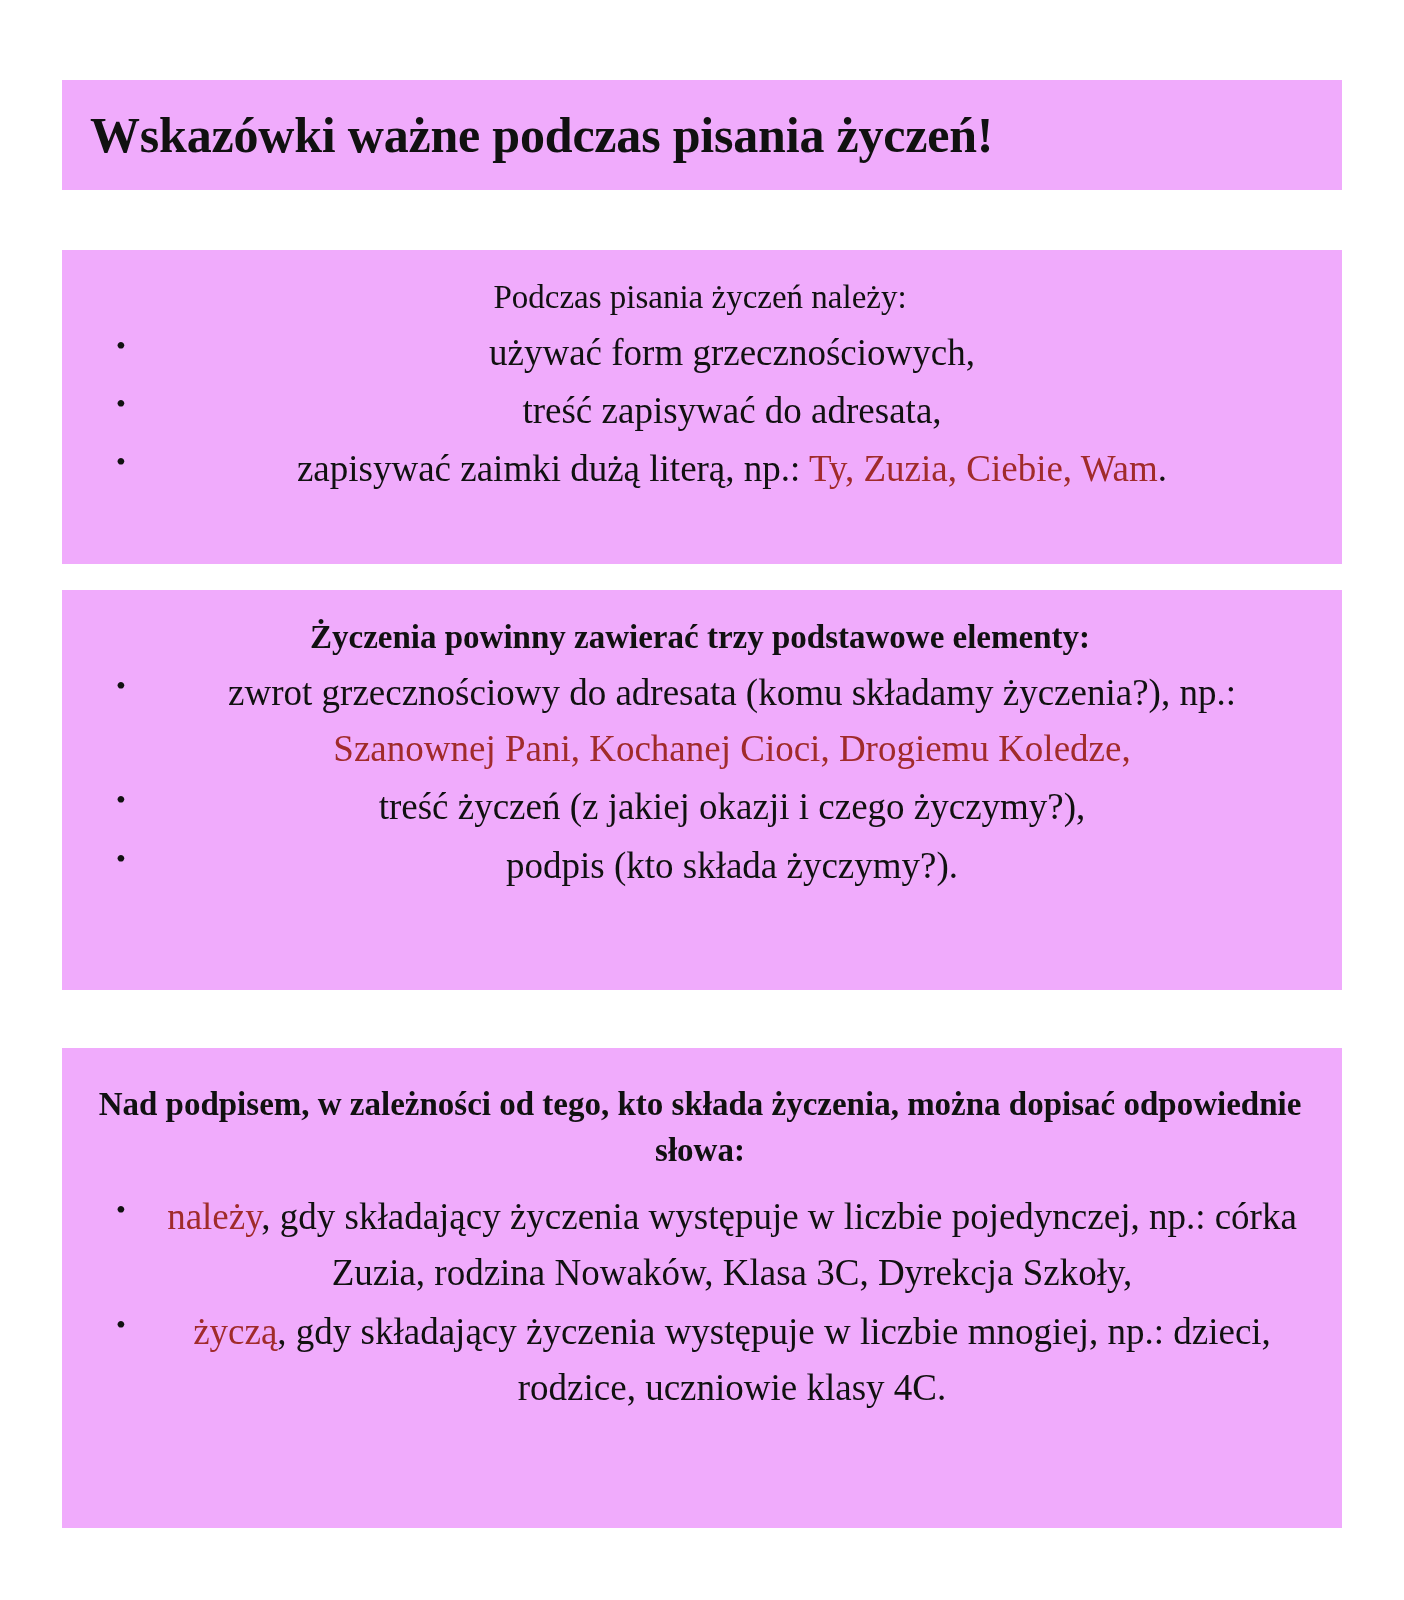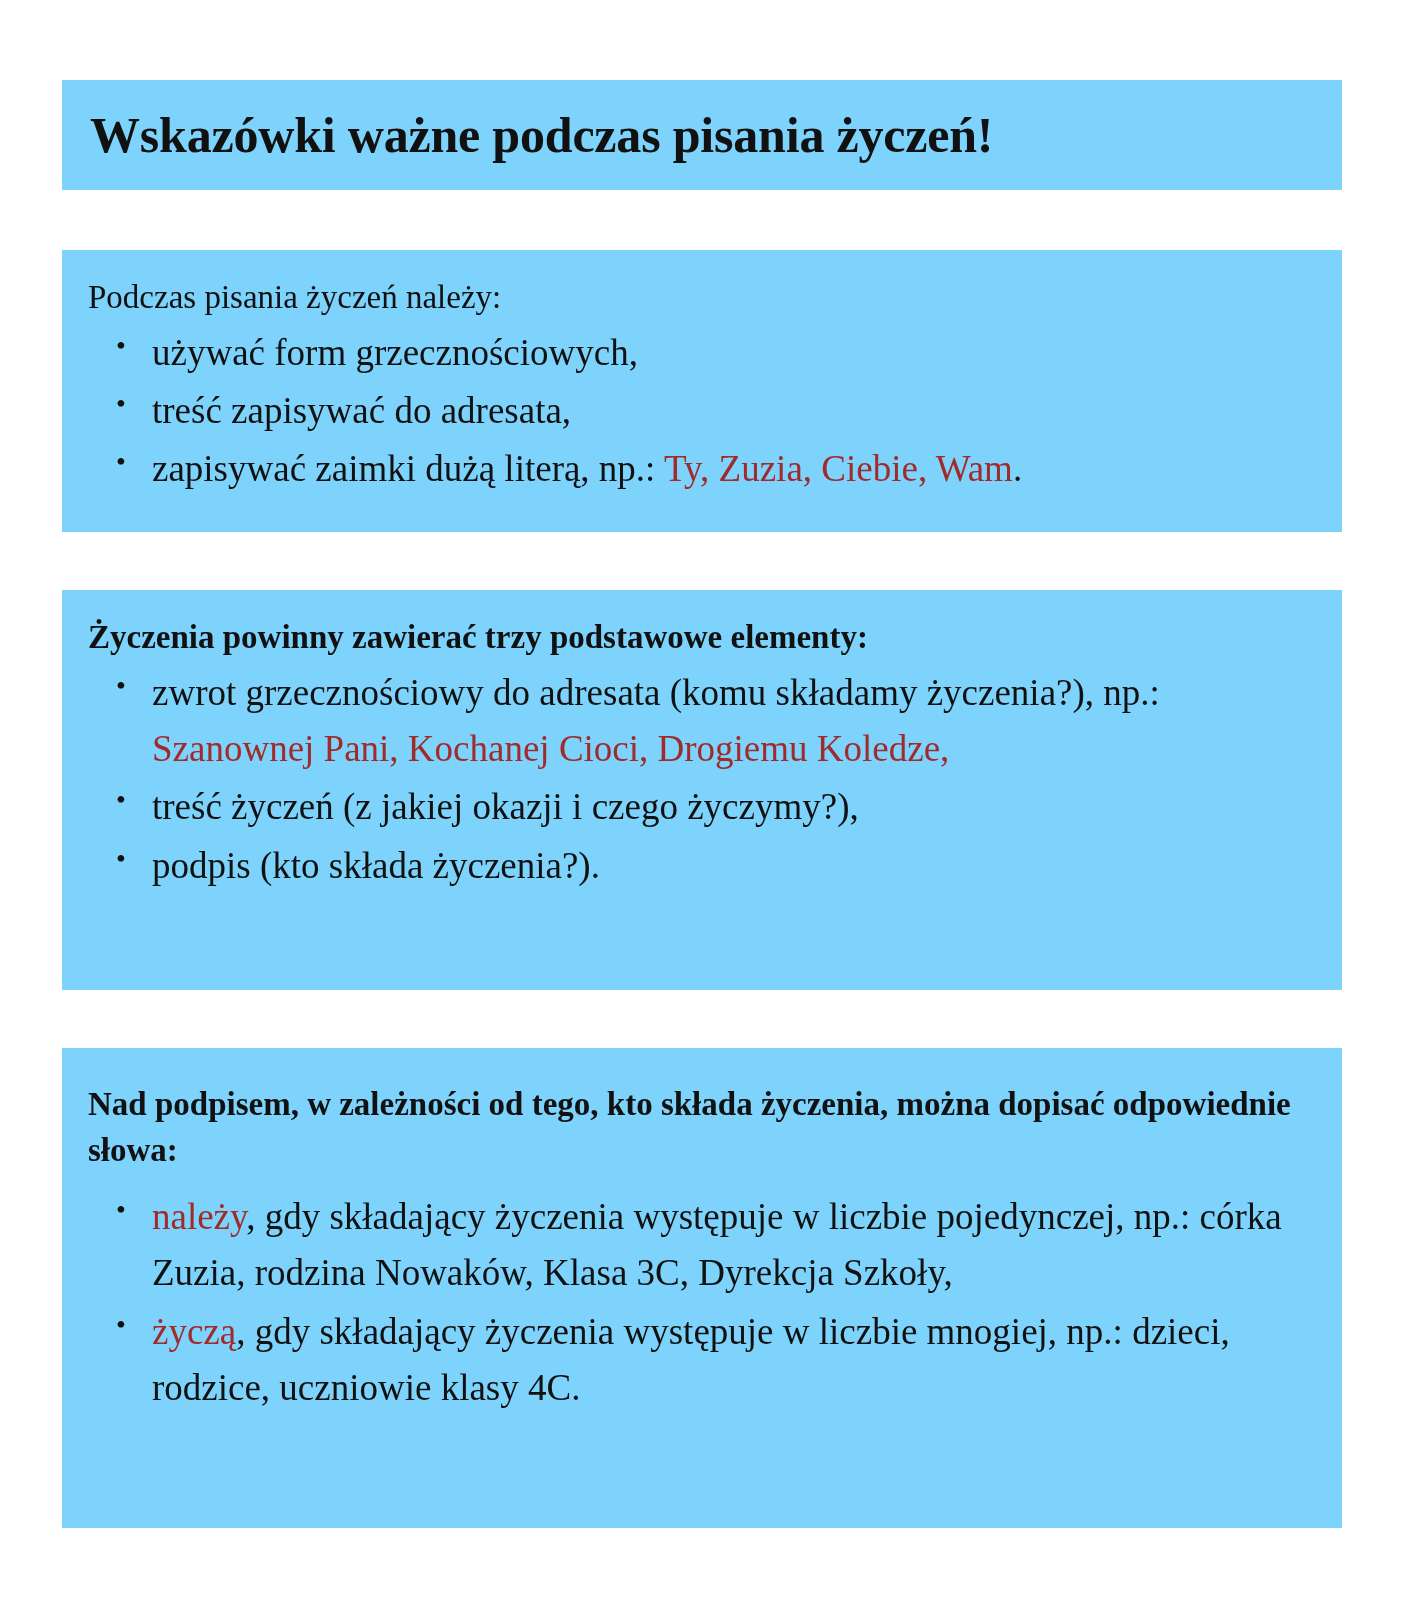--- a/index.html
+++ b/index.html
@@ -18,25 +18,26 @@
 
   .page {
     width: 1404px;
     height: 1600px;
     box-sizing: border-box;
     padding: 0 62px;
     position: relative;
   }
 
   .panel {
-    background: #7dd3fc;
+    background: #f0abfc;
     box-sizing: border-box;
     width: 1280px;
     position: absolute;
     left: 62px;
+    text-align: center;
   }
 
   
   .panel-title {
     top: 80px;
     height: 110px;
     display: flex;
     align-items: center;
     padding: 0 28px;
   }
@@ -82,21 +83,21 @@
     top: 0;
     font-size: 28px;
     line-height: 1.52;
   }
 
   .hl {
     color: #a02b2b;
   }
 
   
-  #panel-1 { top: 250px;  height: 282px; }
+  #panel-1 { top: 250px;  height: 314px; }
   #panel-2 { top: 590px;  height: 400px; }
   #panel-3 { top: 1048px; height: 480px; }
 
   #panel-3 .lead {
     line-height: 1.38;
     margin-bottom: 16px;
   }
   #panel-3 { padding-top: 34px; }
 </style>
 </head>
@@ -115,21 +116,21 @@
         <li><span>treść zapisywać do adresata,</span></li>
         <li><span>zapisywać zaimki dużą literą, np.: </span><span class="hl">Ty, Zuzia, Ciebie, Wam</span><span>.</span></li>
       </ul>
   </div>
 
   <div class="panel panel-body" id="panel-2">
     <p class="lead bold">Życzenia powinny zawierać trzy podstawowe elementy:</p>
     <ul class="bullets">
         <li><span>zwrot grzecznościowy do adresata (komu składamy życzenia?), np.: </span><span class="hl">Szanownej Pani, Kochanej Cioci, Drogiemu Koledze,</span></li>
         <li><span>treść życzeń (z jakiej okazji i czego życzymy?),</span></li>
-        <li><span>podpis (kto składa życzenia?).</span></li>
+        <li><span>podpis (kto składa życzymy?).</span></li>
       </ul>
   </div>
 
   <div class="panel panel-body" id="panel-3">
     <p class="lead bold">Nad podpisem, w zależności od tego, kto składa życzenia, można dopisać odpowiednie słowa:</p>
     <ul class="bullets">
         <li><span class="hl">należy</span><span>, gdy składający życzenia występuje w liczbie pojedynczej, np.: córka Zuzia, rodzina Nowaków, Klasa 3C, Dyrekcja Szkoły,</span></li>
         <li><span class="hl">życzą</span><span>, gdy składający życzenia występuje w liczbie mnogiej, np.: dzieci, rodzice, uczniowie klasy 4C.</span></li>
       </ul>
   </div>

